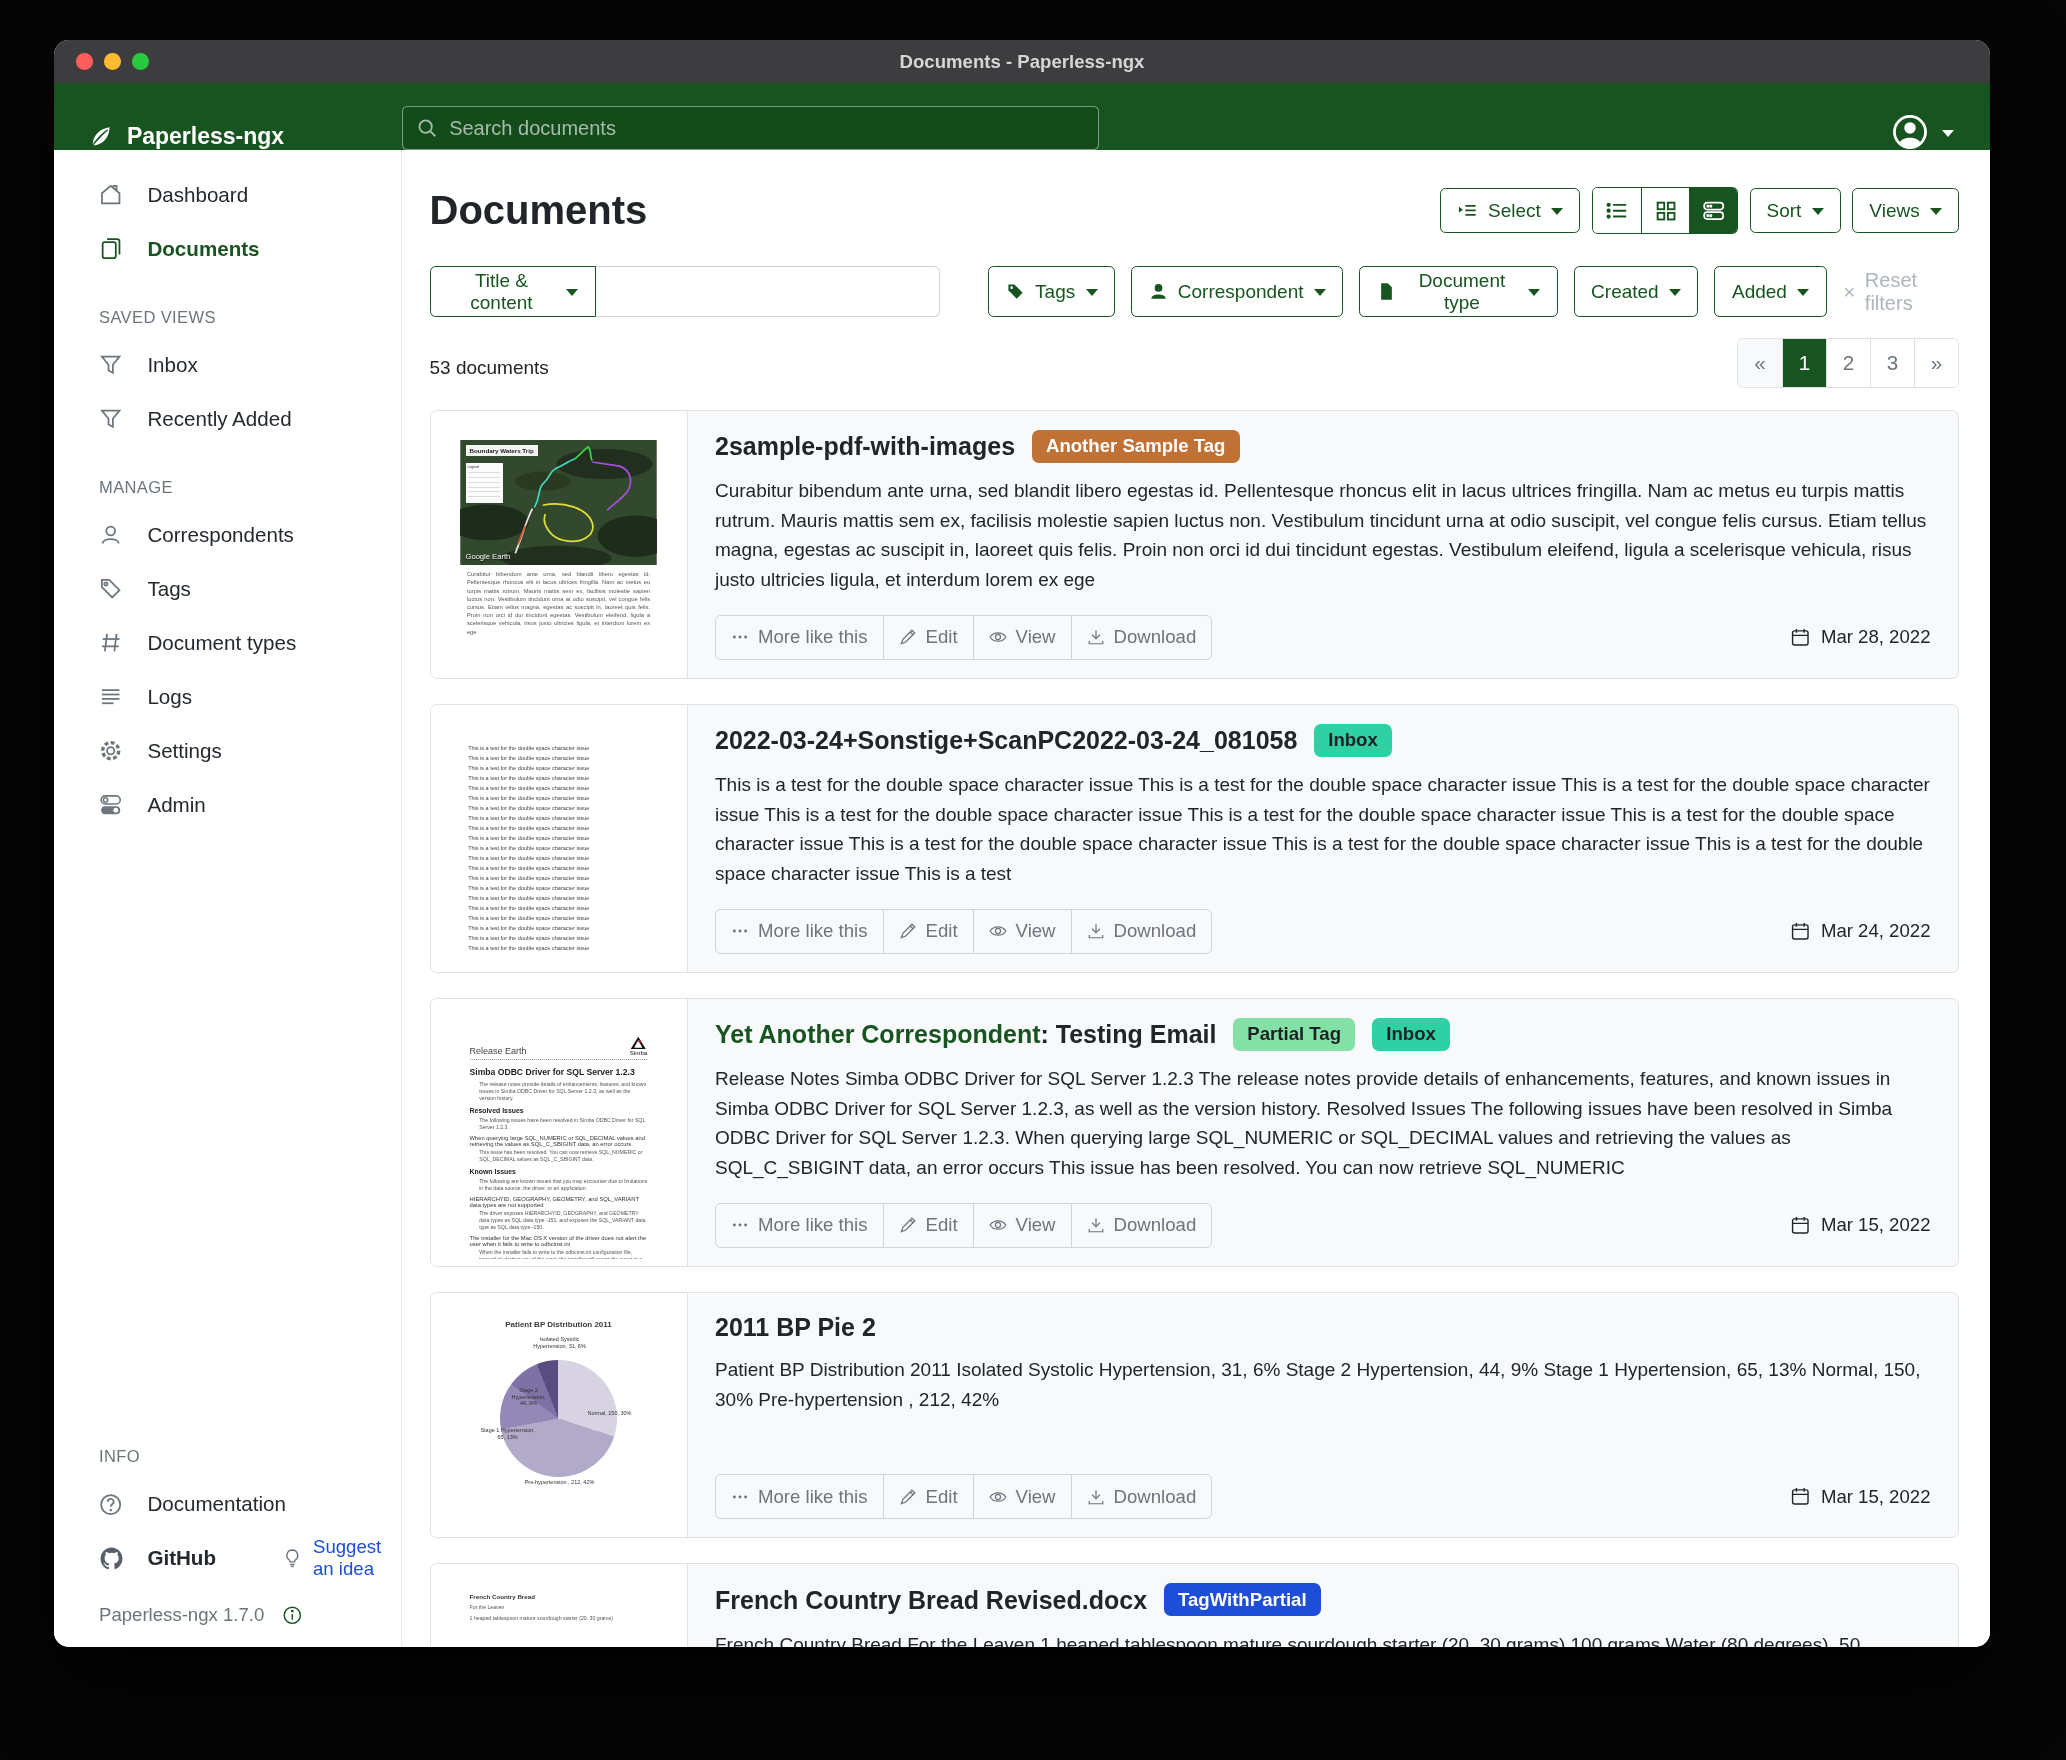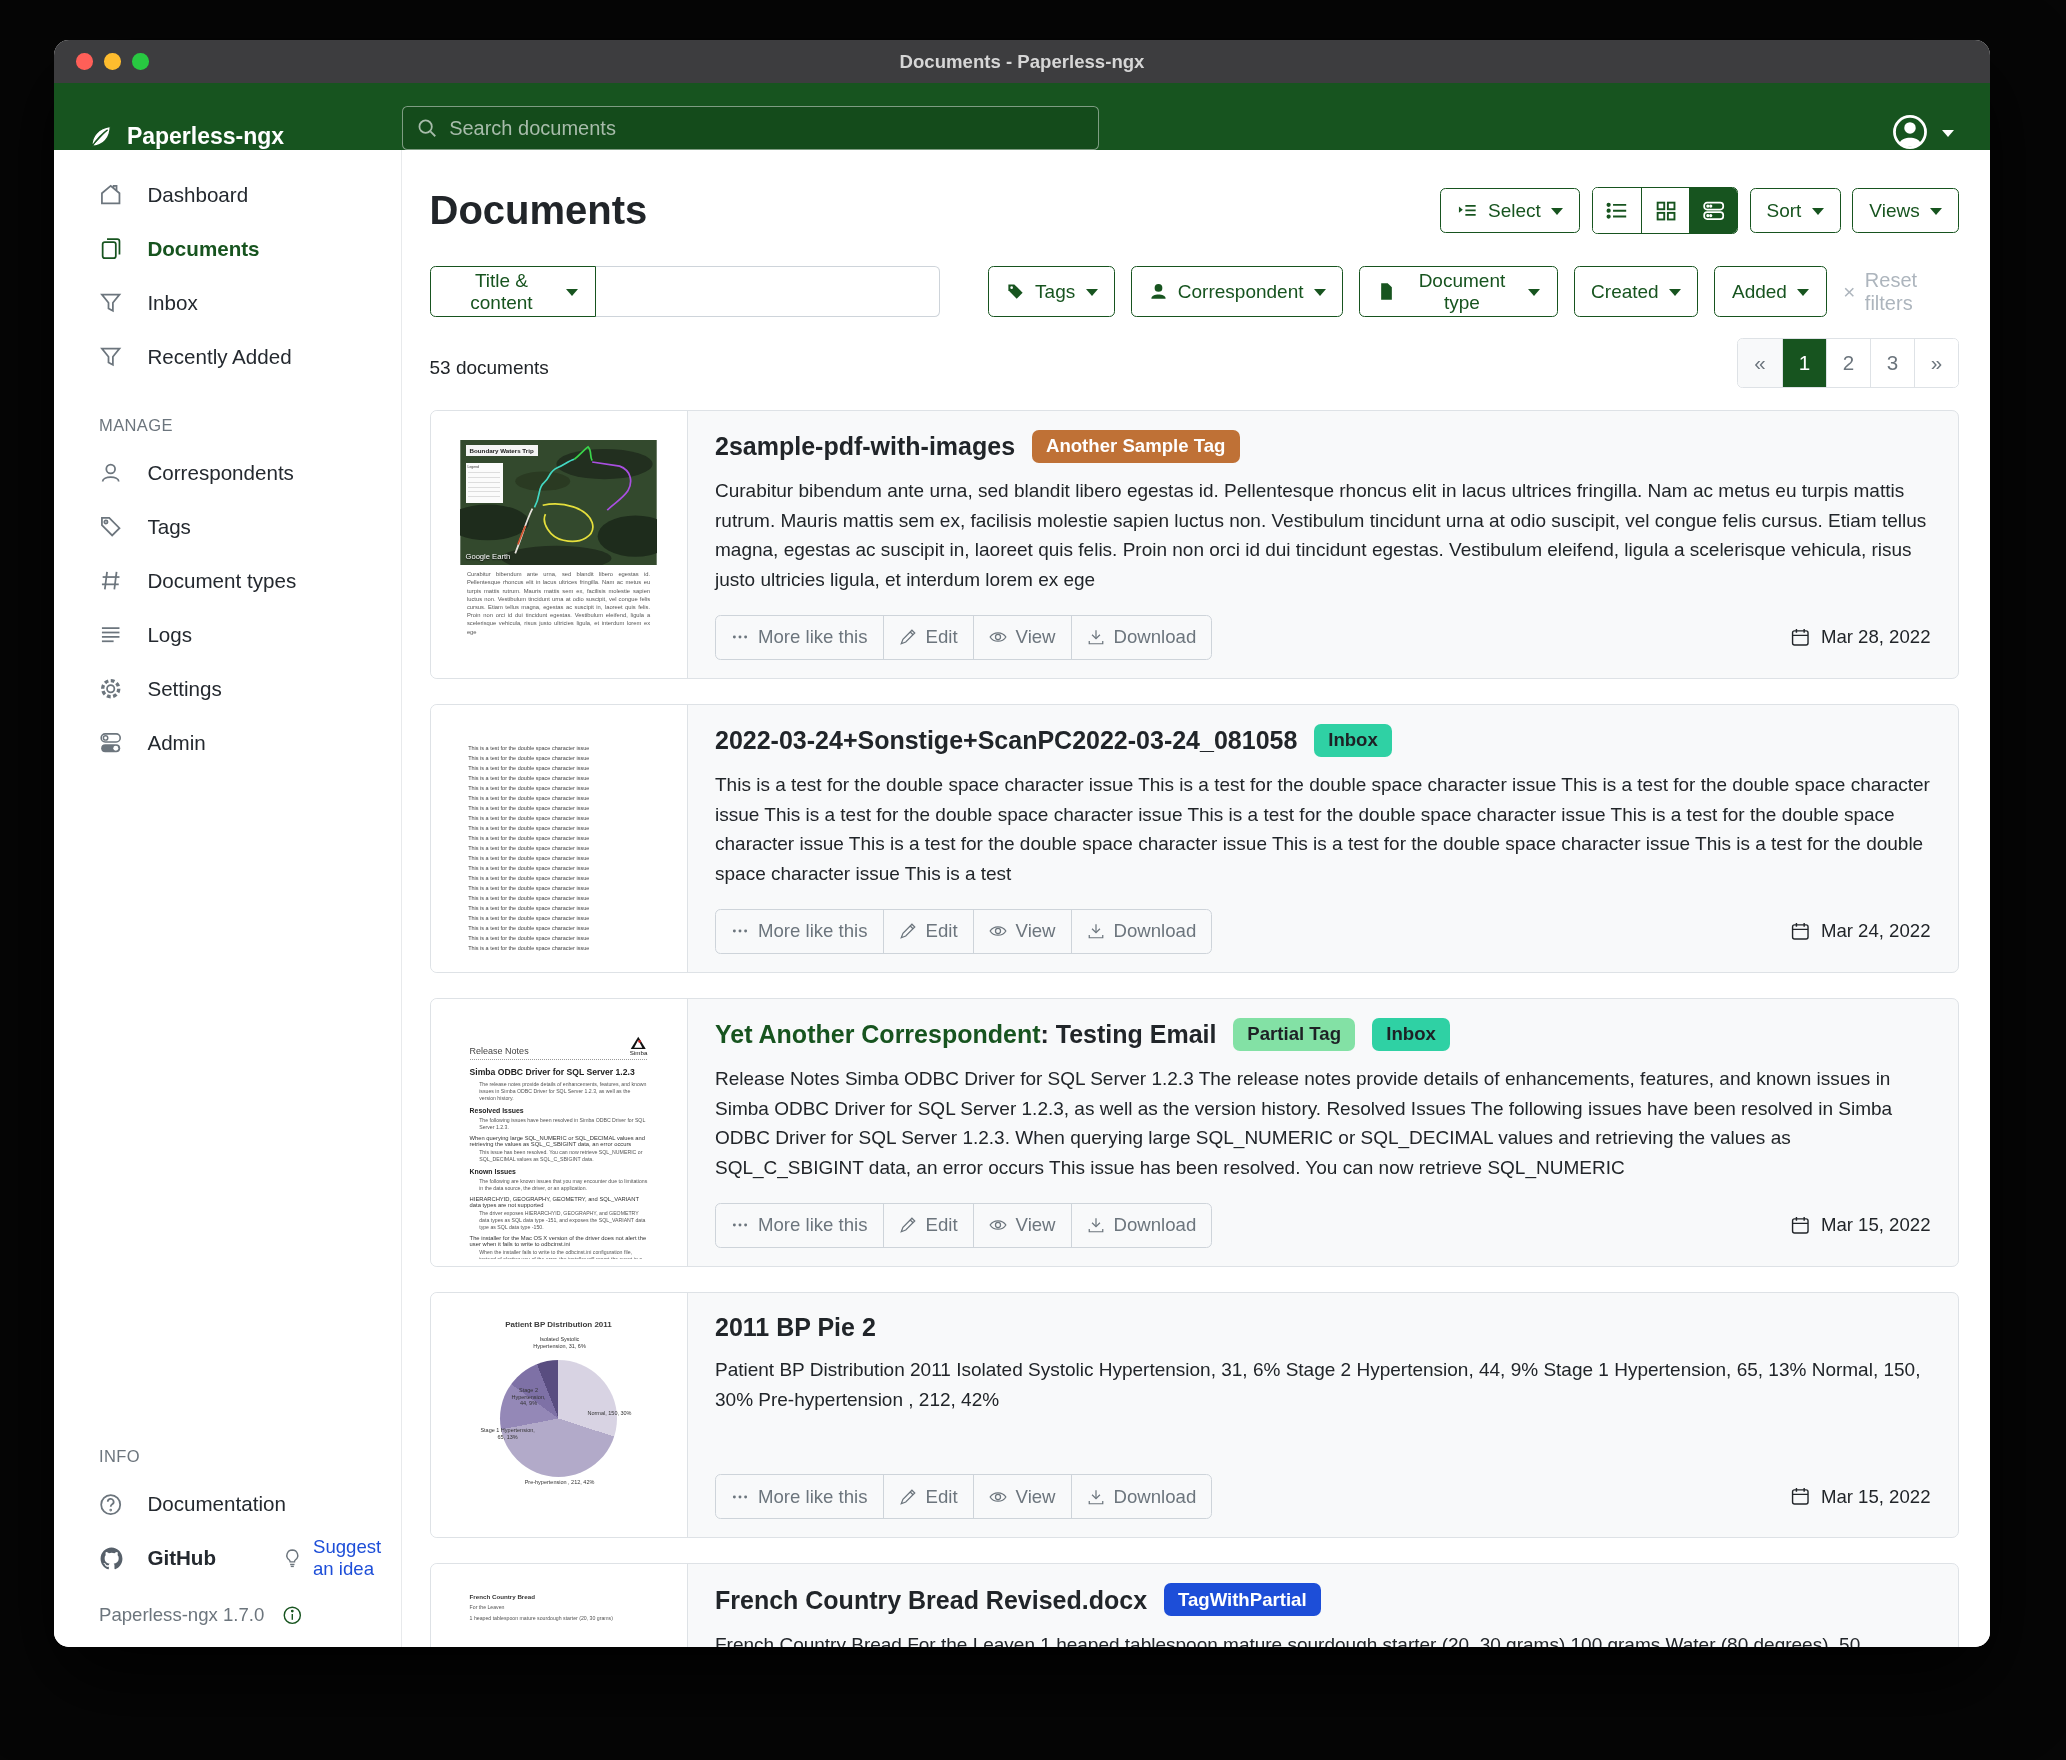--- a/index.html
+++ b/index.html
@@ -170,20 +170,21 @@
       <div class="nav-item active">
         <span class="ic">
             <svg width="23.4" height="23.4" viewBox="0 0 32 32" fill="none" stroke="currentColor" stroke-width="2.4">
               <rect x="5" y="7" width="18" height="22" rx="3"></rect>
               <path d="M11 3 h14 a3 3 0 0 1 3 3 v18"></path>
             </svg>
           </span>
         <span>Documents</span>
       </div>
 
+      <div class="section-h">SAVED VIEWS</div>
       <div class="nav-item">
         <span class="ic">
             <svg width="23.4" height="23.4" viewBox="0 0 32 32" fill="none" stroke="currentColor" stroke-width="2.4">
               <path d="M4 5 H28 L19 16 V27 L13 24 V16 Z"></path>
             </svg>
           </span>
         <span>Inbox</span>
       </div>
       <div class="nav-item">
         <span class="ic">
@@ -595,21 +596,21 @@
               </div>
             </div>
           </div>
         </div>
 
         <div class="card">
           <div class="thumb">
             <div class="pagei" style="height:231px">
               <div class="rn">
                 <div class="rn-head">
-                  <span class="rn-title">Release Notes</span>
+                  <span class="rn-title">Release Earth</span>
                   <span class="simba">
                     <svg width="16.5" height="13.7" viewBox="0 0 24 20" style="margin:0 auto">
                         <path d="M12 1 L23 19 H1 Z" fill="#111"></path>
                         <path d="M12 6 L18 17 H6 Z" fill="#fff"></path>
                         <circle cx="14" cy="8" r="2" fill="#c22"></circle>
                       </svg>
                     <span>Simba</span>
                   </span>
                 </div>
                 <h2>Simba ODBC Driver for SQL Server 1.2.3</h2>

